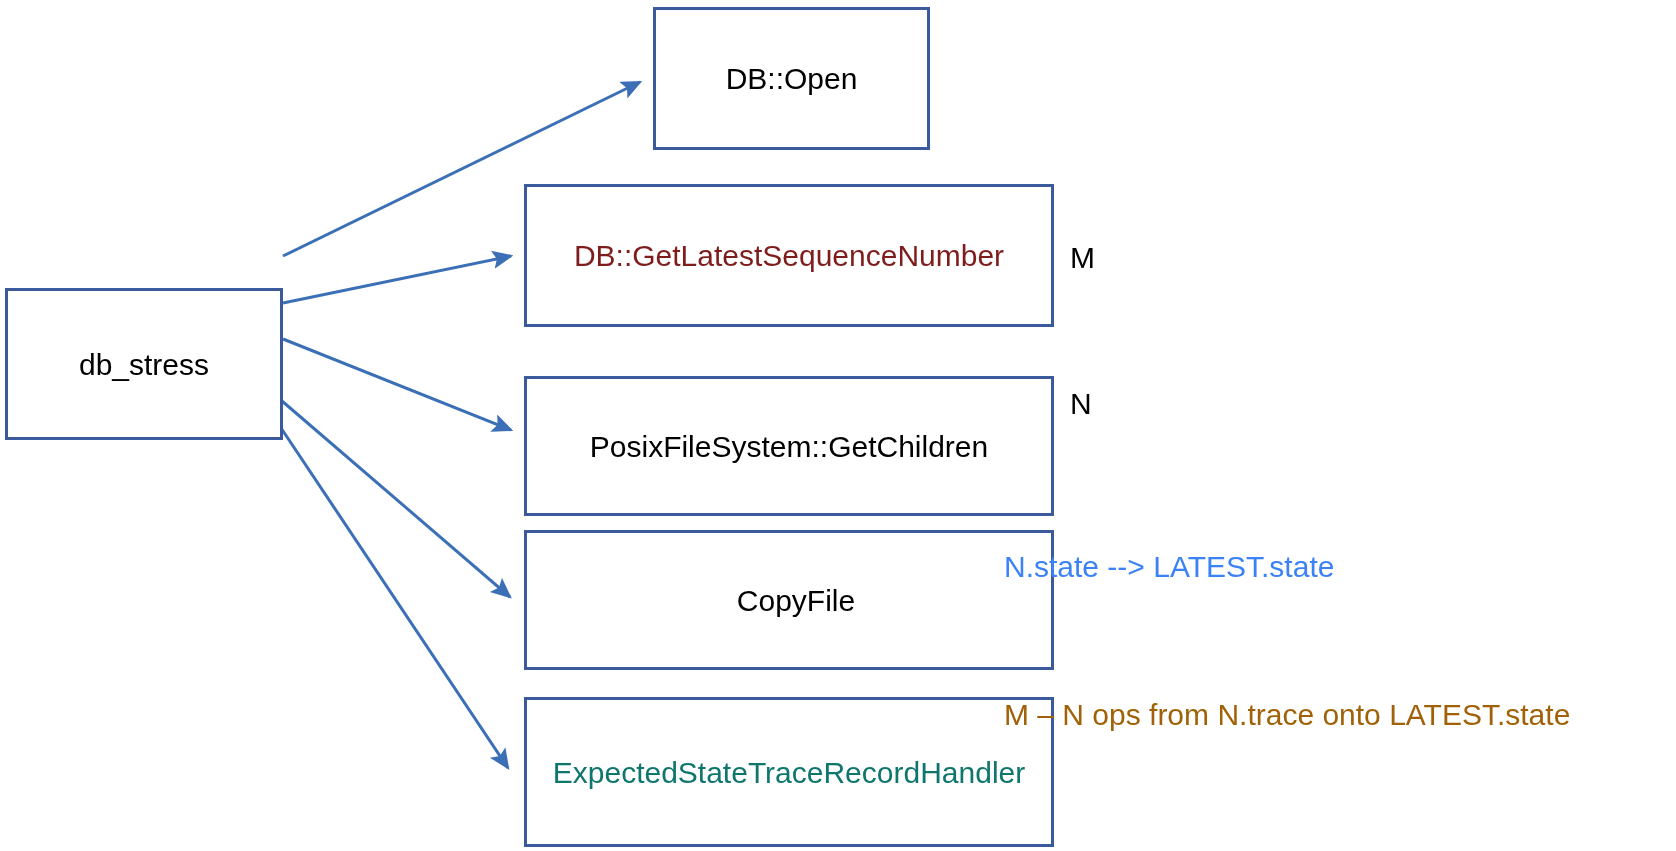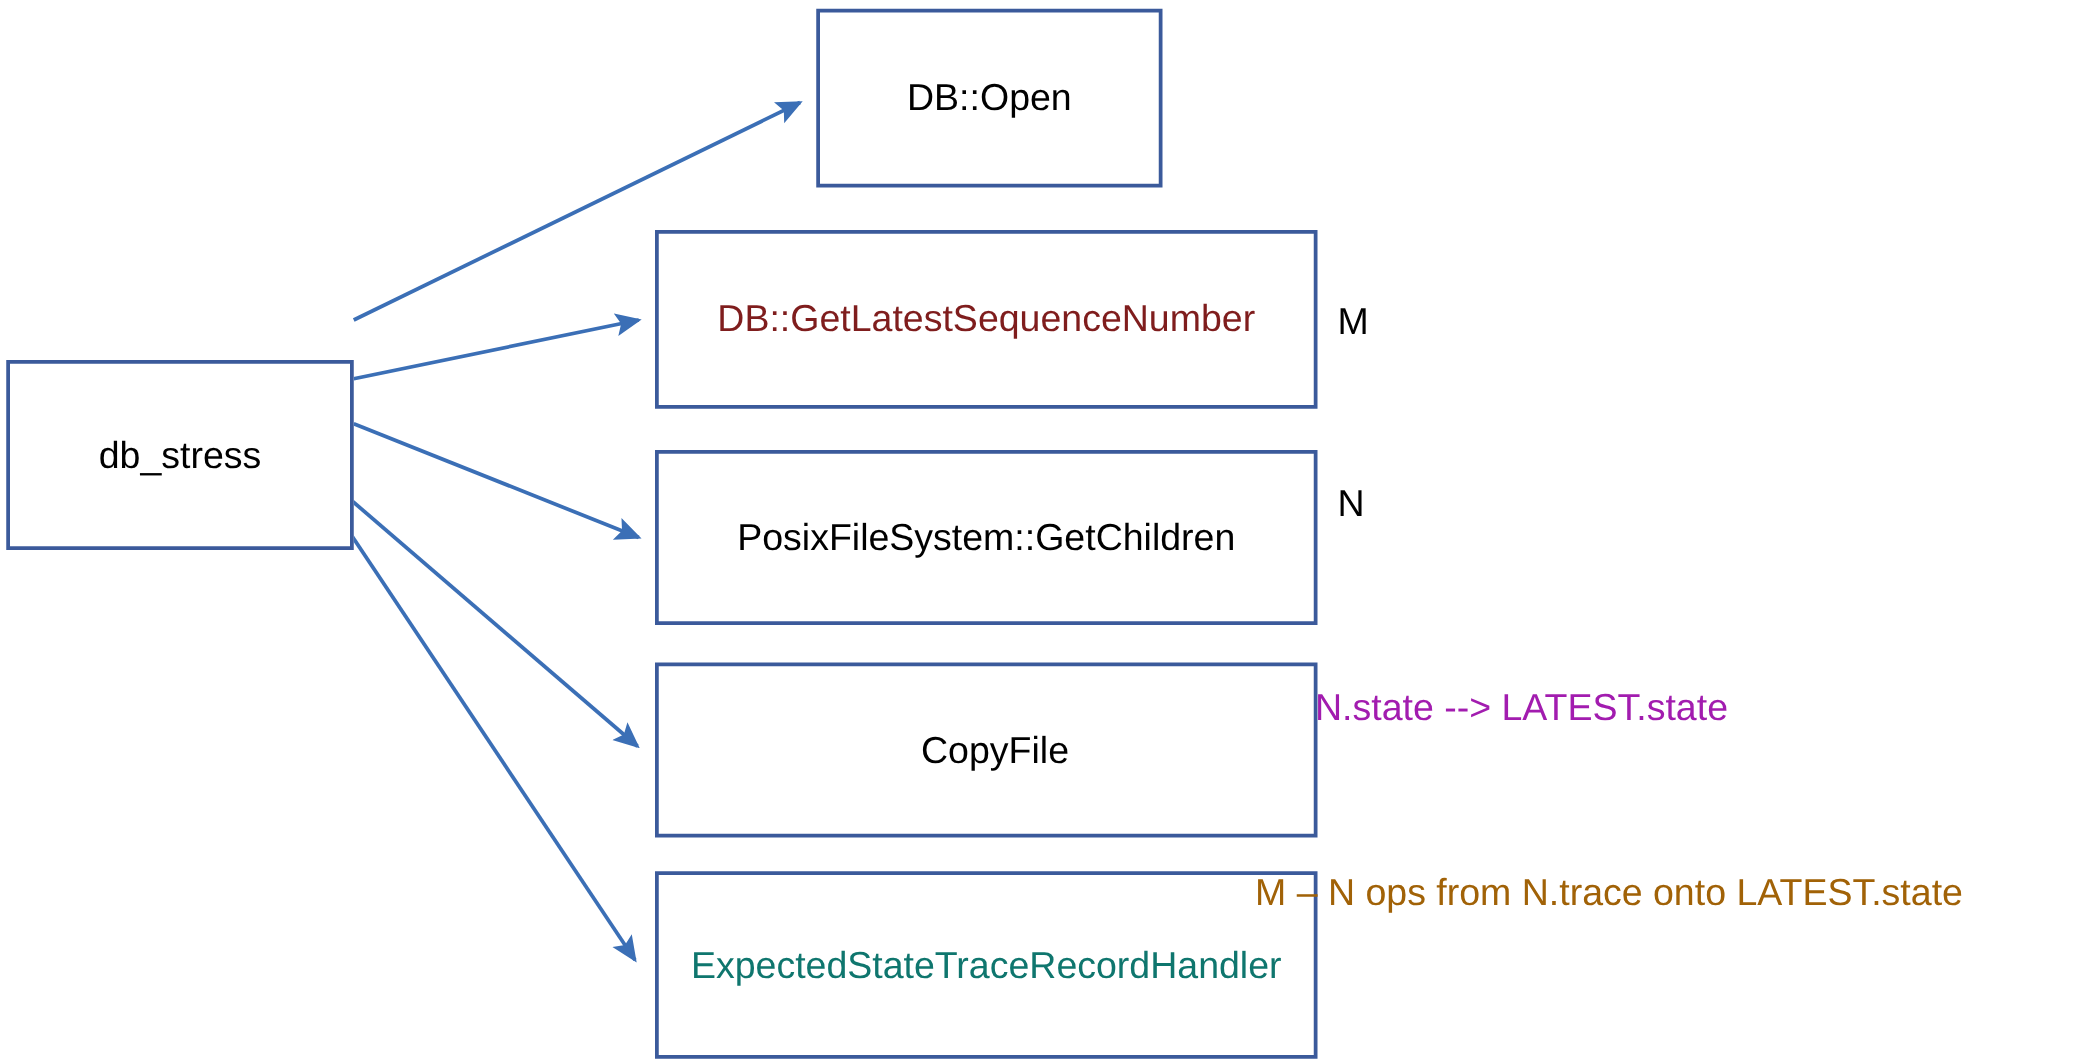--- a/index.html
+++ b/index.html
@@ -72,33 +72,33 @@
   </div>
 
   <div class="node" style="left: 653px; top: 7px; width: 277px; height: 143px; font-size: 30px; border-color: rgb(59, 90, 155); background: rgb(255, 255, 255); color: rgb(0, 0, 0);">
     <span class="node-label">DB::Open</span>
   </div>
 
   <div class="node" style="left: 524px; top: 184px; width: 530px; height: 143px; font-size: 30px; border-color: rgb(59, 90, 155); background: rgb(255, 255, 255); color: #7f1d1d;">
     <span class="node-label">DB::GetLatestSequenceNumber</span>
   </div>
 
-  <div class="node" style="left: 524px; top: 360px; width: 530px; height: 140px; font-size: 30px; border-color: rgb(59, 90, 155); background: rgb(255, 255, 255); color: rgb(0, 0, 0);">
+  <div class="node" style="left: 524px; top: 376px; width: 530px; height: 140px; font-size: 30px; border-color: rgb(59, 90, 155); background: rgb(255, 255, 255); color: rgb(0, 0, 0);">
     <span class="node-label">PosixFileSystem::GetChildren</span>
   </div>
 
   <div class="node" style="left: 524px; top: 530px; width: 530px; height: 140px; font-size: 30px; border-color: rgb(59, 90, 155); background: rgb(255, 255, 255); color: rgb(0, 0, 0); padding-left: 14px;">
     <span class="node-label">CopyFile</span>
   </div>
 
   <div class="node" style="left: 524px; top: 697px; width: 530px; height: 150px; font-size: 30px; border-color: rgb(59, 90, 155); background: rgb(255, 255, 255); color: #0f766e;">
     <span class="node-label">ExpectedStateTraceRecordHandler</span>
   </div>
 
   <div class="side-label" style="left: 1070px; top: 243px; color: rgb(0, 0, 0);">M</div>
 
   <div class="side-label" style="left: 1070px; top: 389px; color: rgb(0, 0, 0);">N</div>
 
-  <div class="side-label" style="left: 1004px; top: 552px; color: #a21caf; margin-left: 48px;">N.state --&gt; LATEST.state</div>
+  <div class="side-label" style="left: 1004px; top: 552px; color: #3b82f6;">N.state --&gt; LATEST.state</div>
 
   <div class="side-label" style="left: 1004px; top: 700px; color: #a16207;">M – N ops from N.trace onto LATEST.state</div>
 
 </div>
 
 </body></html>

